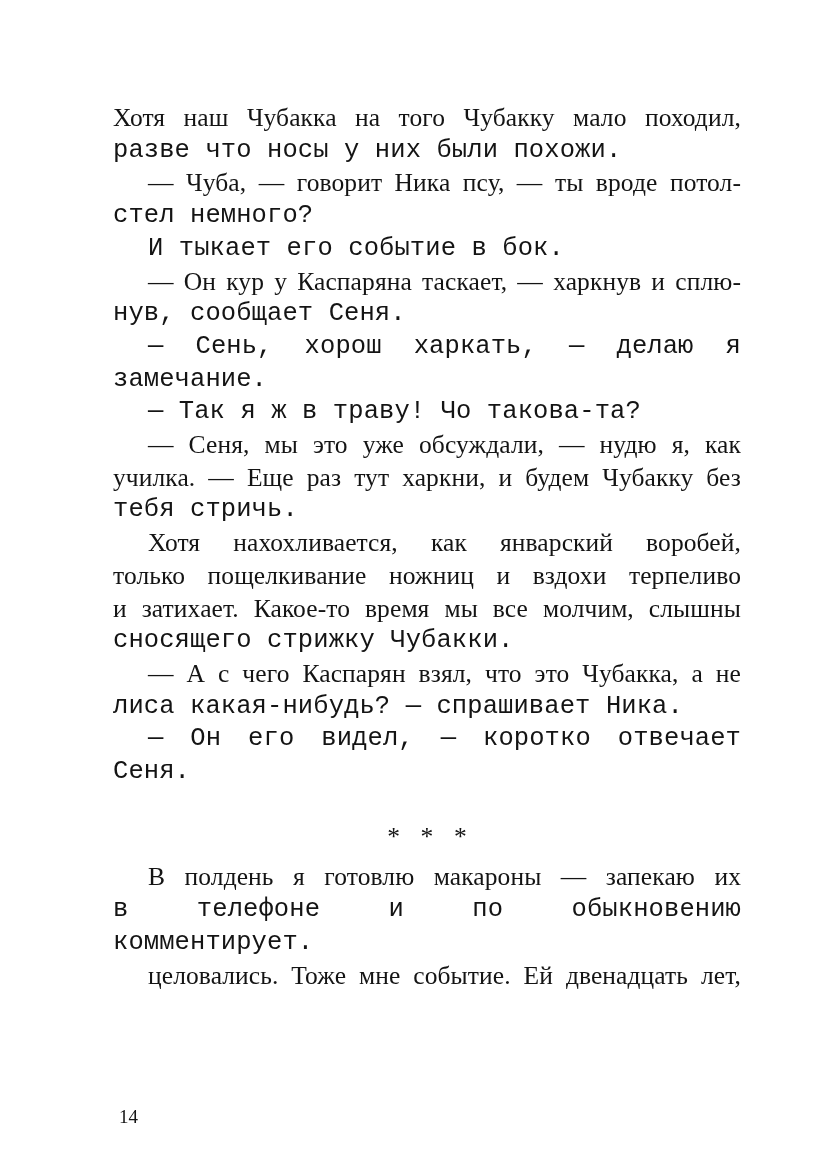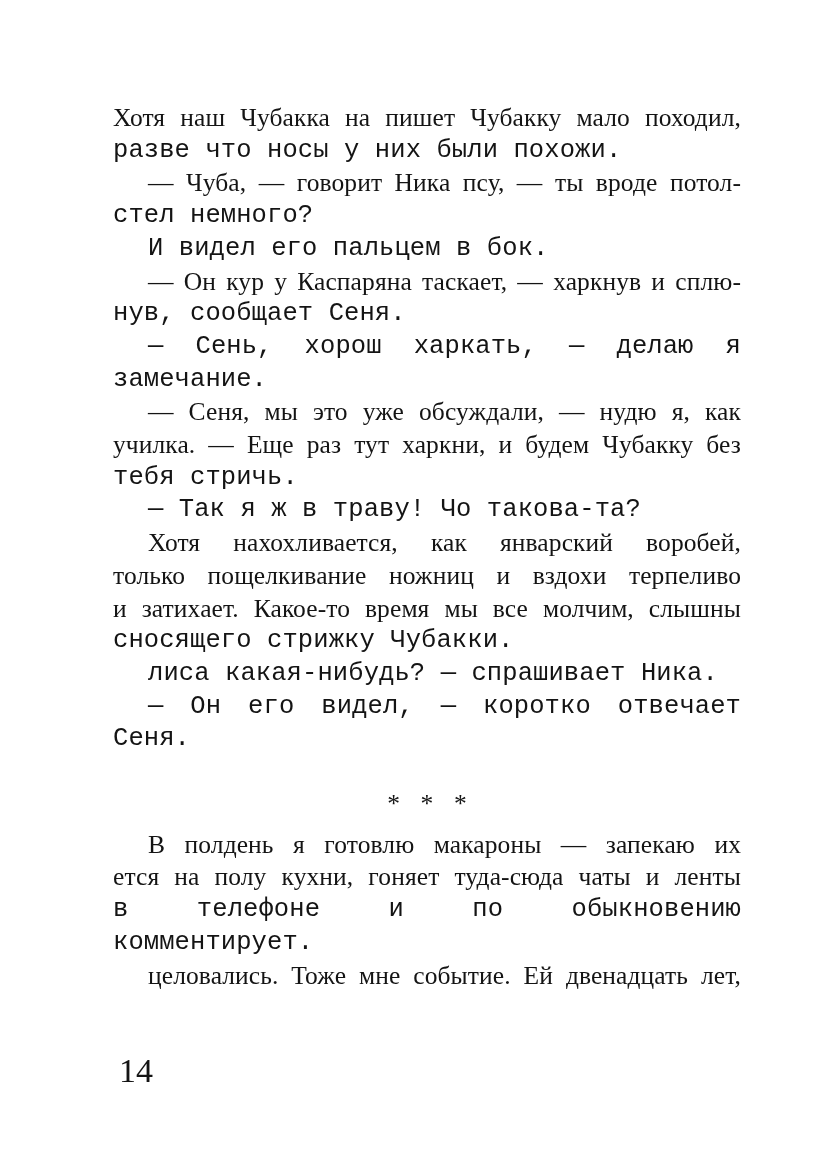--- a/index.html
+++ b/index.html
@@ -47,73 +47,73 @@
   .separator {
     text-align: center;
     text-align-last: center;
     word-spacing: 14px;
     margin-top: 32px;
     margin-bottom: 8px;
   }
   .page-number {
     position: absolute;
     left: 119px;
-    top: 1056px;
-    font-size: 34px;
+    top: 1102px;
+    font-size: 19px;
     line-height: 30px;
     text-align: center;
   }
 </style>
 </head>
 <body>
 
 <div class="page">
   <div class="text-block" id="text-block">
       <div class="para">
-        <div class="line">Хотя наш Чубакка на пишет Чубакку мало походил,</div>
+        <div class="line">Хотя наш Чубакка на того Чубакку мало походил,</div>
         <div class="line last">разве что носы у них были похожи.</div>
       </div>
       <div class="para indent">
         <div class="line">— Чуба, — говорит Ника псу, — ты вроде потол-</div>
         <div class="line last">стел немного?</div>
       </div>
       <div class="para indent">
-        <div class="line last">И видел его пальцем в бок.</div>
+        <div class="line last">И тыкает его событие в бок.</div>
       </div>
       <div class="para indent">
         <div class="line">— Он кур у Каспаряна таскает, — харкнув и сплю-</div>
         <div class="line last">нув, сообщает Сеня.</div>
       </div>
       <div class="para indent">
         <div class="line last">— Сень, хорош харкать, — делаю я замечание.</div>
       </div>
       <div class="para indent">
+        <div class="line last">— Так я ж в траву! Чо такова-та?</div>
+      </div>
+      <div class="para indent">
         <div class="line">— Сеня, мы это уже обсуждали, — нудю я, как</div>
         <div class="line">училка. — Еще раз тут харкни, и будем Чубакку без</div>
         <div class="line last">тебя стричь.</div>
-      </div>
-      <div class="para indent">
-        <div class="line last">— Так я ж в траву! Чо такова-та?</div>
       </div>
       <div class="para indent">
         <div class="line">Хотя нахохливается, как январский воробей,</div>
         <div class="line">только пощелкивание ножниц и вздохи терпеливо</div>
         <div class="line">и затихает. Какое-то время мы все молчим, слышны</div>
         <div class="line last">сносящего стрижку Чубакки.</div>
       </div>
       <div class="para indent">
+        <div class="line">— А с чего Каспарян взял, что это Чубакка, а не</div>
         <div class="line last">лиса какая-нибудь? — спрашивает Ника.</div>
       </div>
       <div class="para indent">
         <div class="line last">— Он его видел, — коротко отвечает Сеня.</div>
       </div>
       <div class="separator">* * *</div>
       <div class="para indent">
         <div class="line">В полдень я готовлю макароны — запекаю их</div>
-        <div class="line">ется на полу кухни, гоняет туда-сюда чаты и ленты</div>
         <div class="line last">в телефоне и по обыкновению комментирует.</div>
       </div>
       <div class="para indent">
         <div class="line">целовались. Тоже мне событие. Ей двенадцать лет,</div>
       </div>
     </div>
   <div class="page-number">14</div>
 </div>
 
 </body></html>

